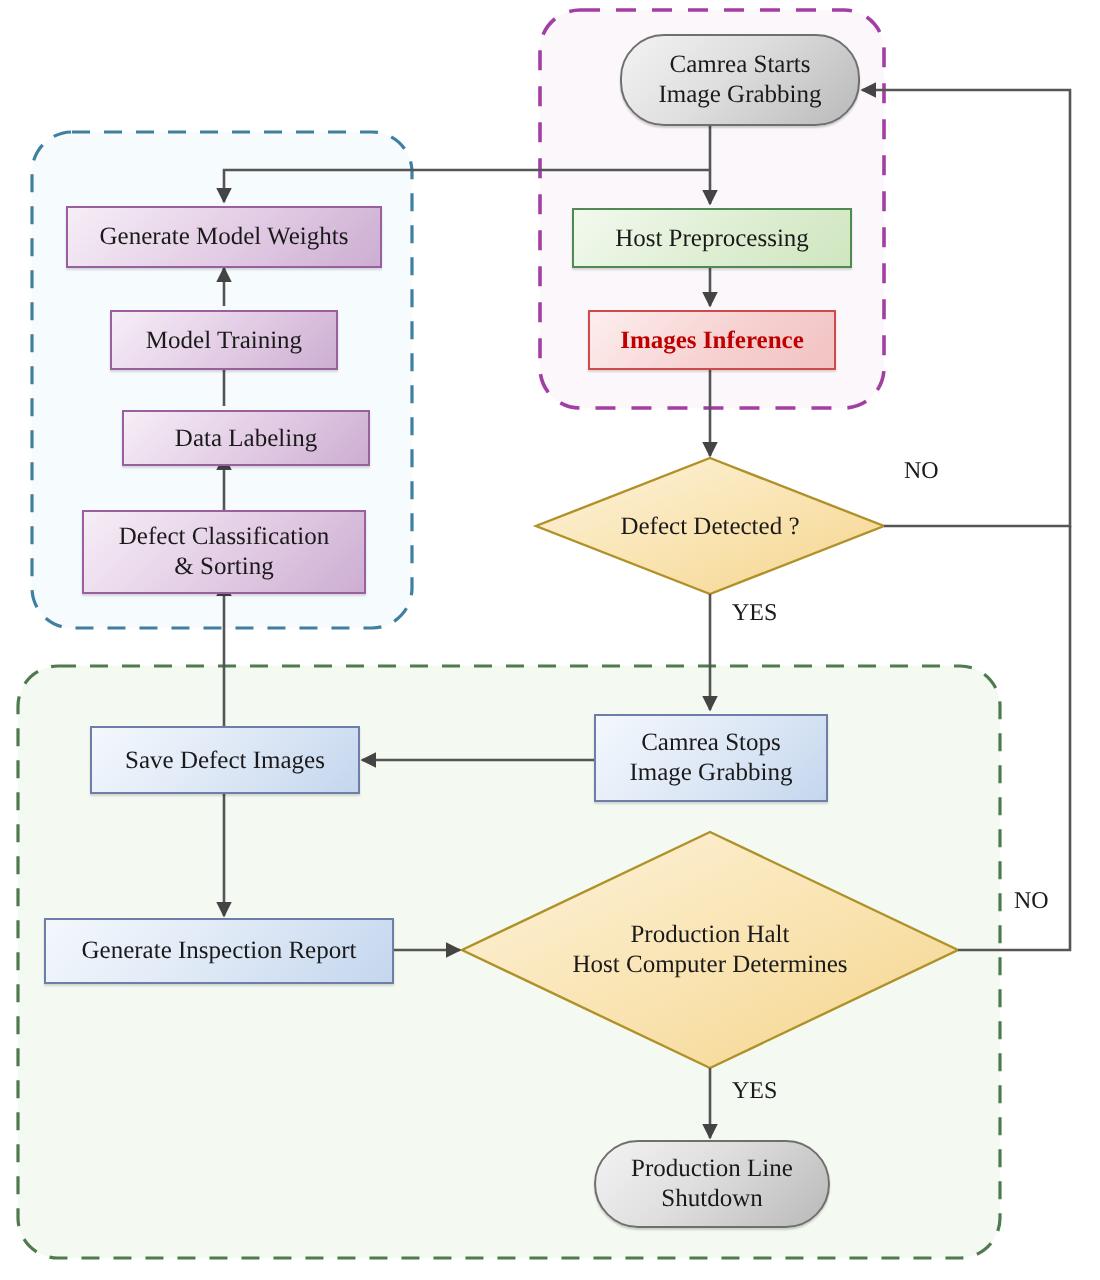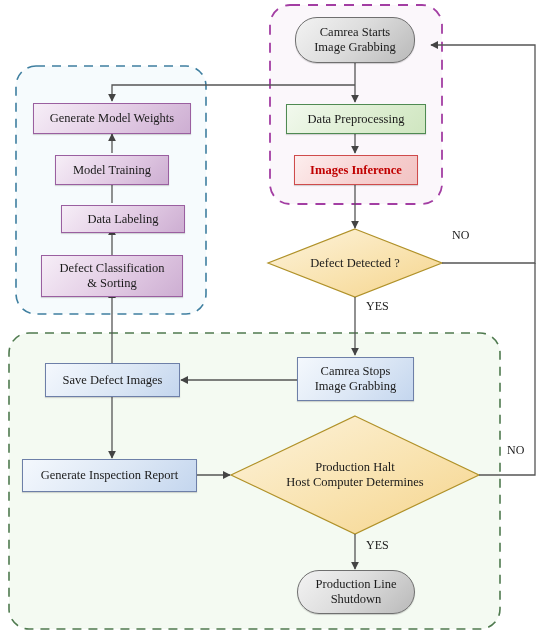--- a/index.html
+++ b/index.html
@@ -158,29 +158,29 @@
       <path d="M 112 397 L 112 458" marker-end="url(#arrow)"></path>
 
       <path d="M 197 475 L 230 475" marker-end="url(#arrow)"></path>
 
       <path d="M 479 475 L 535 475 L 535 263"></path>
 
       <path d="M 355 534 L 355 569" marker-end="url(#arrow)"></path>
     </g>
   </svg>
 
-  <div class="node terminal" style="left:295px; top:17px; width:120px; height:46px;">
+  <div class="node terminal" style="left:310px; top:17px; width:120px; height:46px;">
     <span>
       <span>Camrea Starts</span>
       <span>Image Grabbing</span>
     </span>
   </div>
 
   <div class="node proc-green" style="left:286px; top:104px; width:140px; height:30px;">
-    <span>Data Preprocessing</span>
+    <span>Host Preprocessing</span>
   </div>
 
   <div class="node proc-red" style="left:294px; top:155px; width:124px; height:30px;">
     <span>Images Inference</span>
   </div>
 
   <div class="node decision" style="left:268px; top:229px; width:174px; height:68px; pointer-events:auto;">
     <span class="dlabel">Defect Detected ?</span>
   </div>
 

